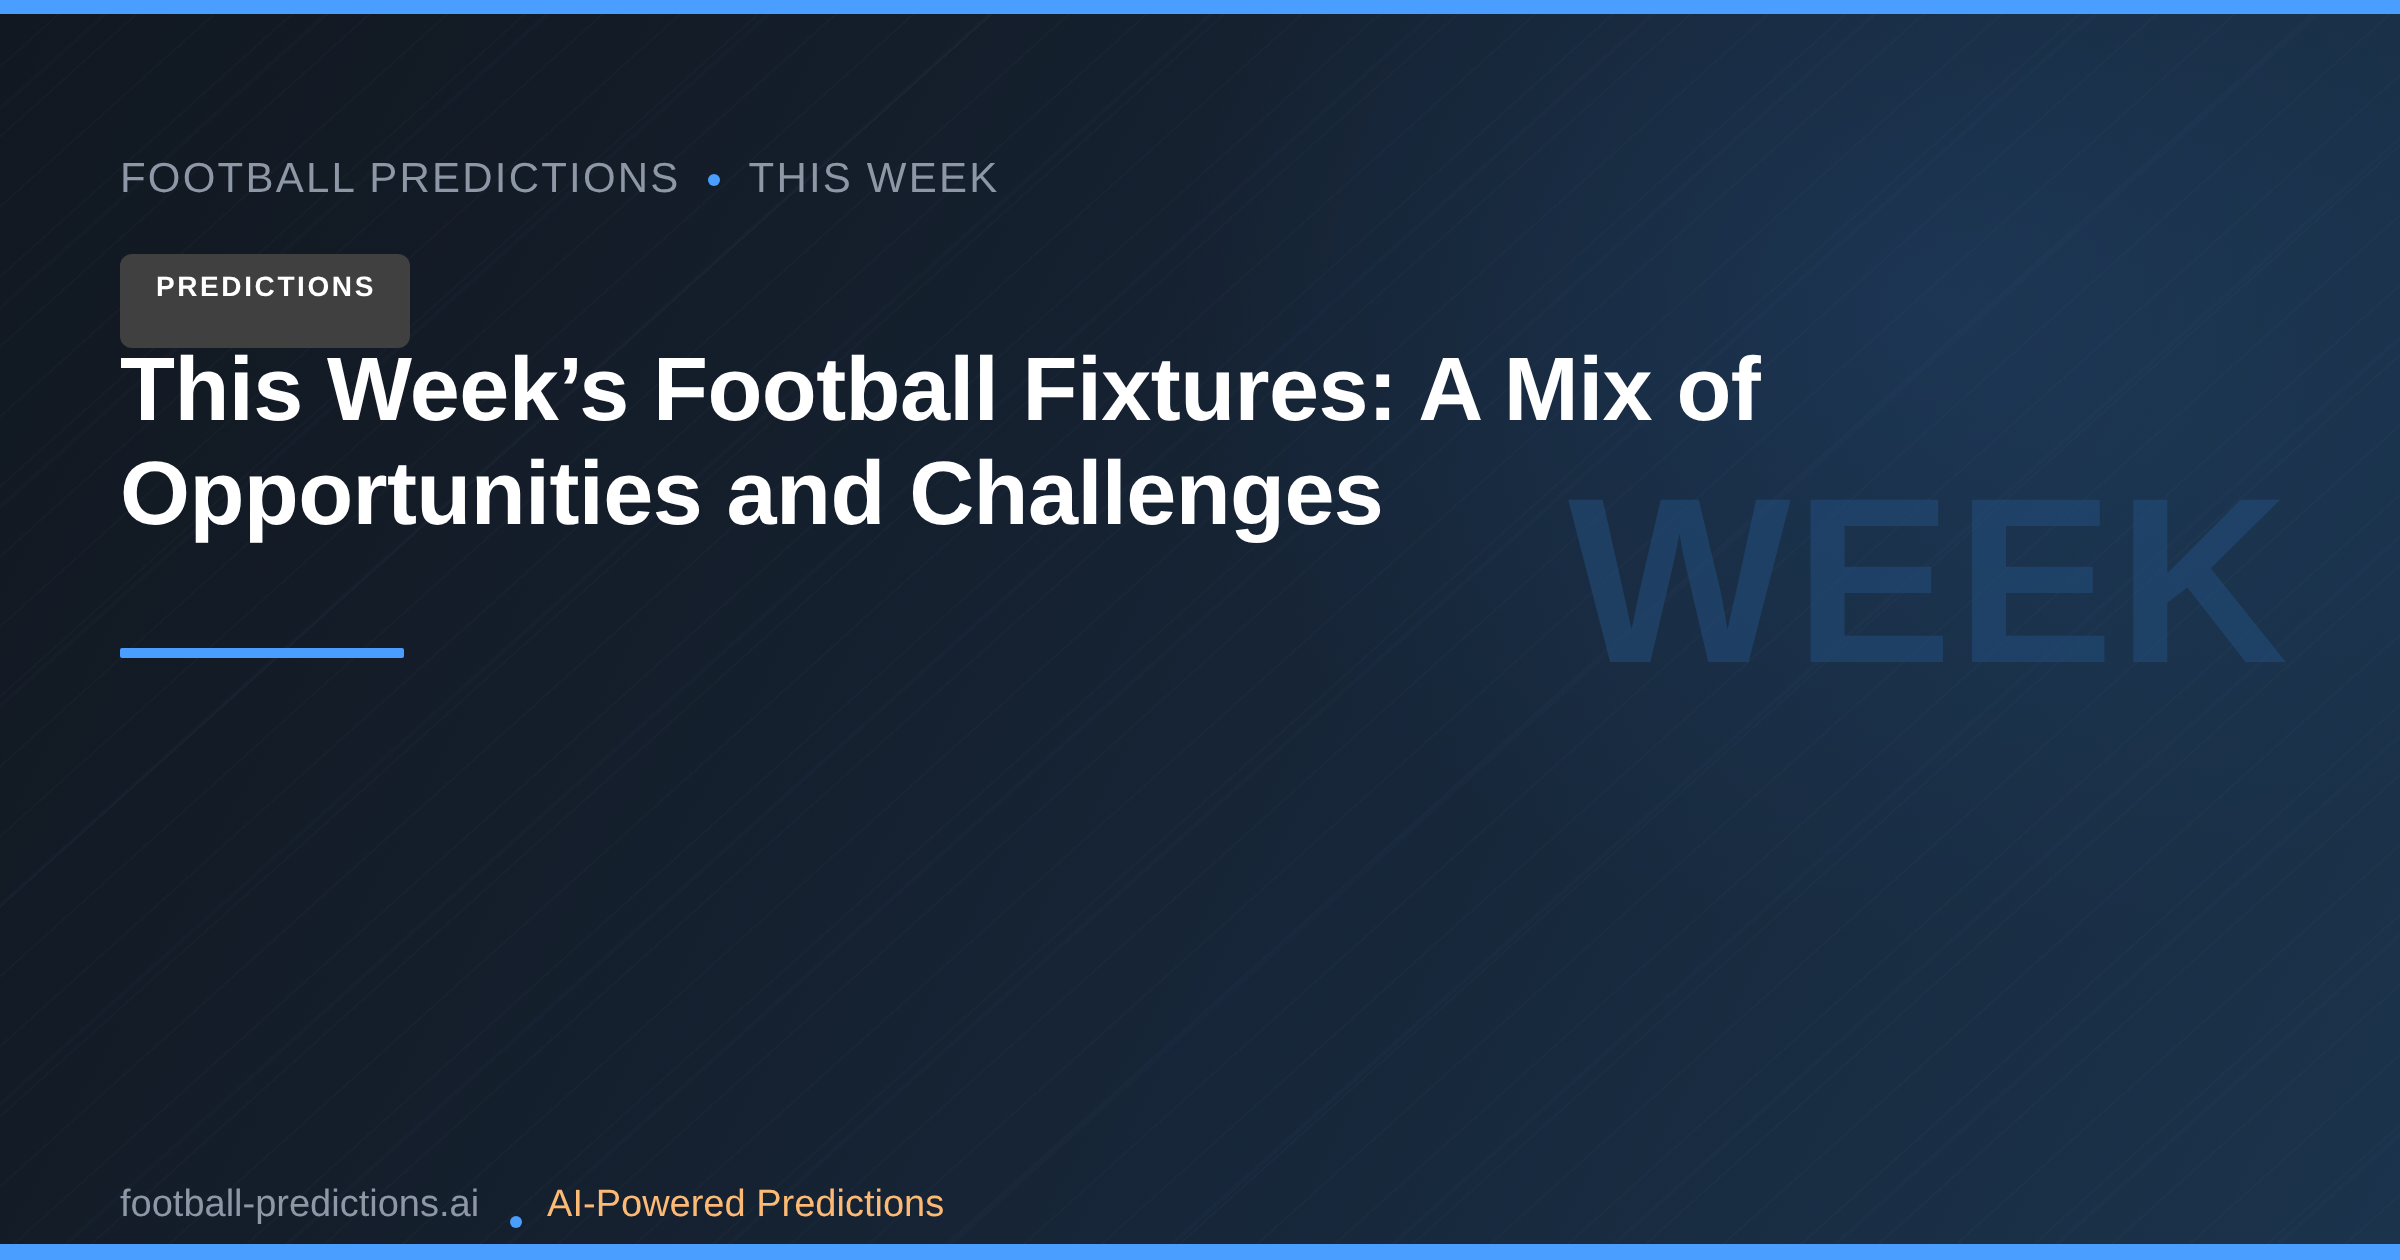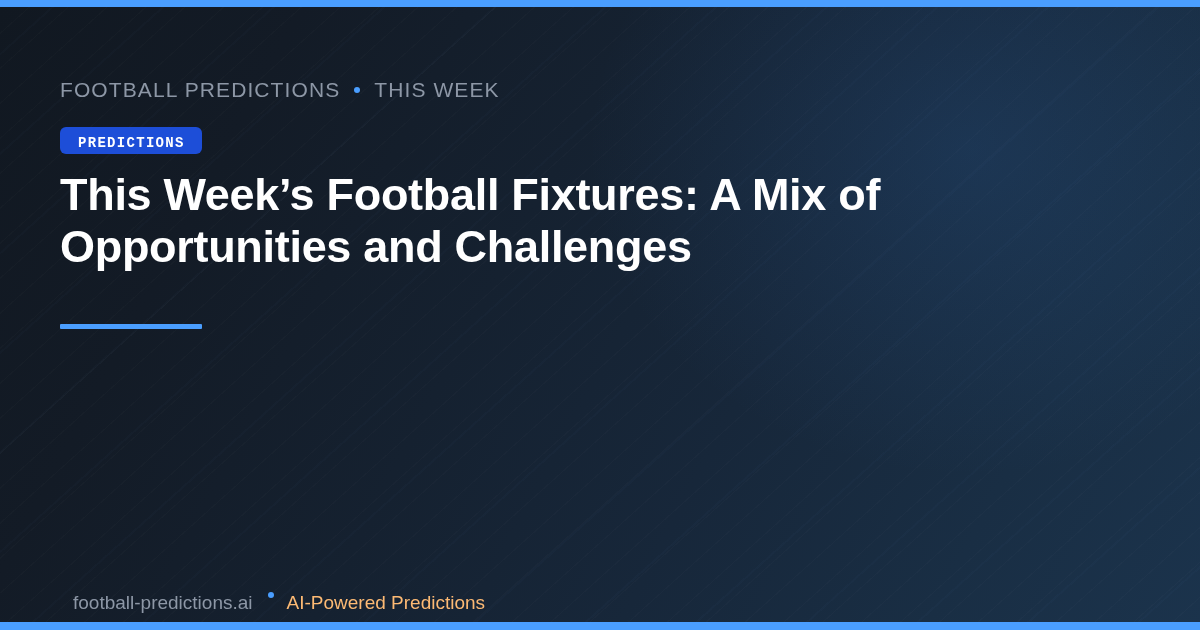--- a/index.html
+++ b/index.html
@@ -133,29 +133,28 @@
     height: 6px;
     border-radius: 50%;
     background: #4a9eff;
     margin: 0 4px;
   }
 
   .badge {
     position: absolute;
     top: 95px;
     left: 0;
-    background: #1d4ed8;
+    background: #404040;
     color: #ffffff;
     font-size: 14px;
     font-weight: 700;
     letter-spacing: 1.3px;
-    padding: 9px 17px 4px 18px;
+    padding: 9px 17px 24px 18px;
     border-radius: 6px;
     line-height: 1;
-    font-family: Liberation Mono, monospace;
   }
 
   .headline {
     position: absolute;
     top: 137px;
     left: 0;
     width: 1030px;
     font-size: 45px;
     font-weight: 800;
     line-height: 1.16;
@@ -169,26 +168,26 @@
     left: 0;
     width: 142px;
     height: 5px;
     background: #4a9eff;
     border-radius: 1px;
   }
 
   .footer {
     position: absolute;
     bottom: 48px;
-    left: 13px;
+    left: 0;
     font-size: 19px;
     color: #8d97a6;
     white-space: nowrap;
     display: flex;
-    align-items: flex-start;
+    align-items: flex-end;
   }
   .footer .site { color: #8d97a6; }
   .footer .sep-dot {
     display: inline-block;
     width: 6px;
     height: 6px;
     border-radius: 50%;
     background: #4a9eff;
     margin: 0 13px 0 15px;
   }
@@ -200,20 +199,21 @@
 <div id="og-card">
 
   <div class="bg-base"></div>
   <div class="bg-stripes"></div>
   <div class="bg-stripes-2"></div>
   <div class="bg-glow"></div>
 
   <div class="bar-top"></div>
   <div class="bar-bottom"></div>
 
+  <div class="watermark">WEEK</div>
 
   <div class="content">
 
     <div class="eyebrow">
       <span>FOOTBALL PREDICTIONS</span>
       <span class="sep-dot"></span>
       <span>THIS WEEK</span>
     </div>
 
     <div class="badge">PREDICTIONS</div>

